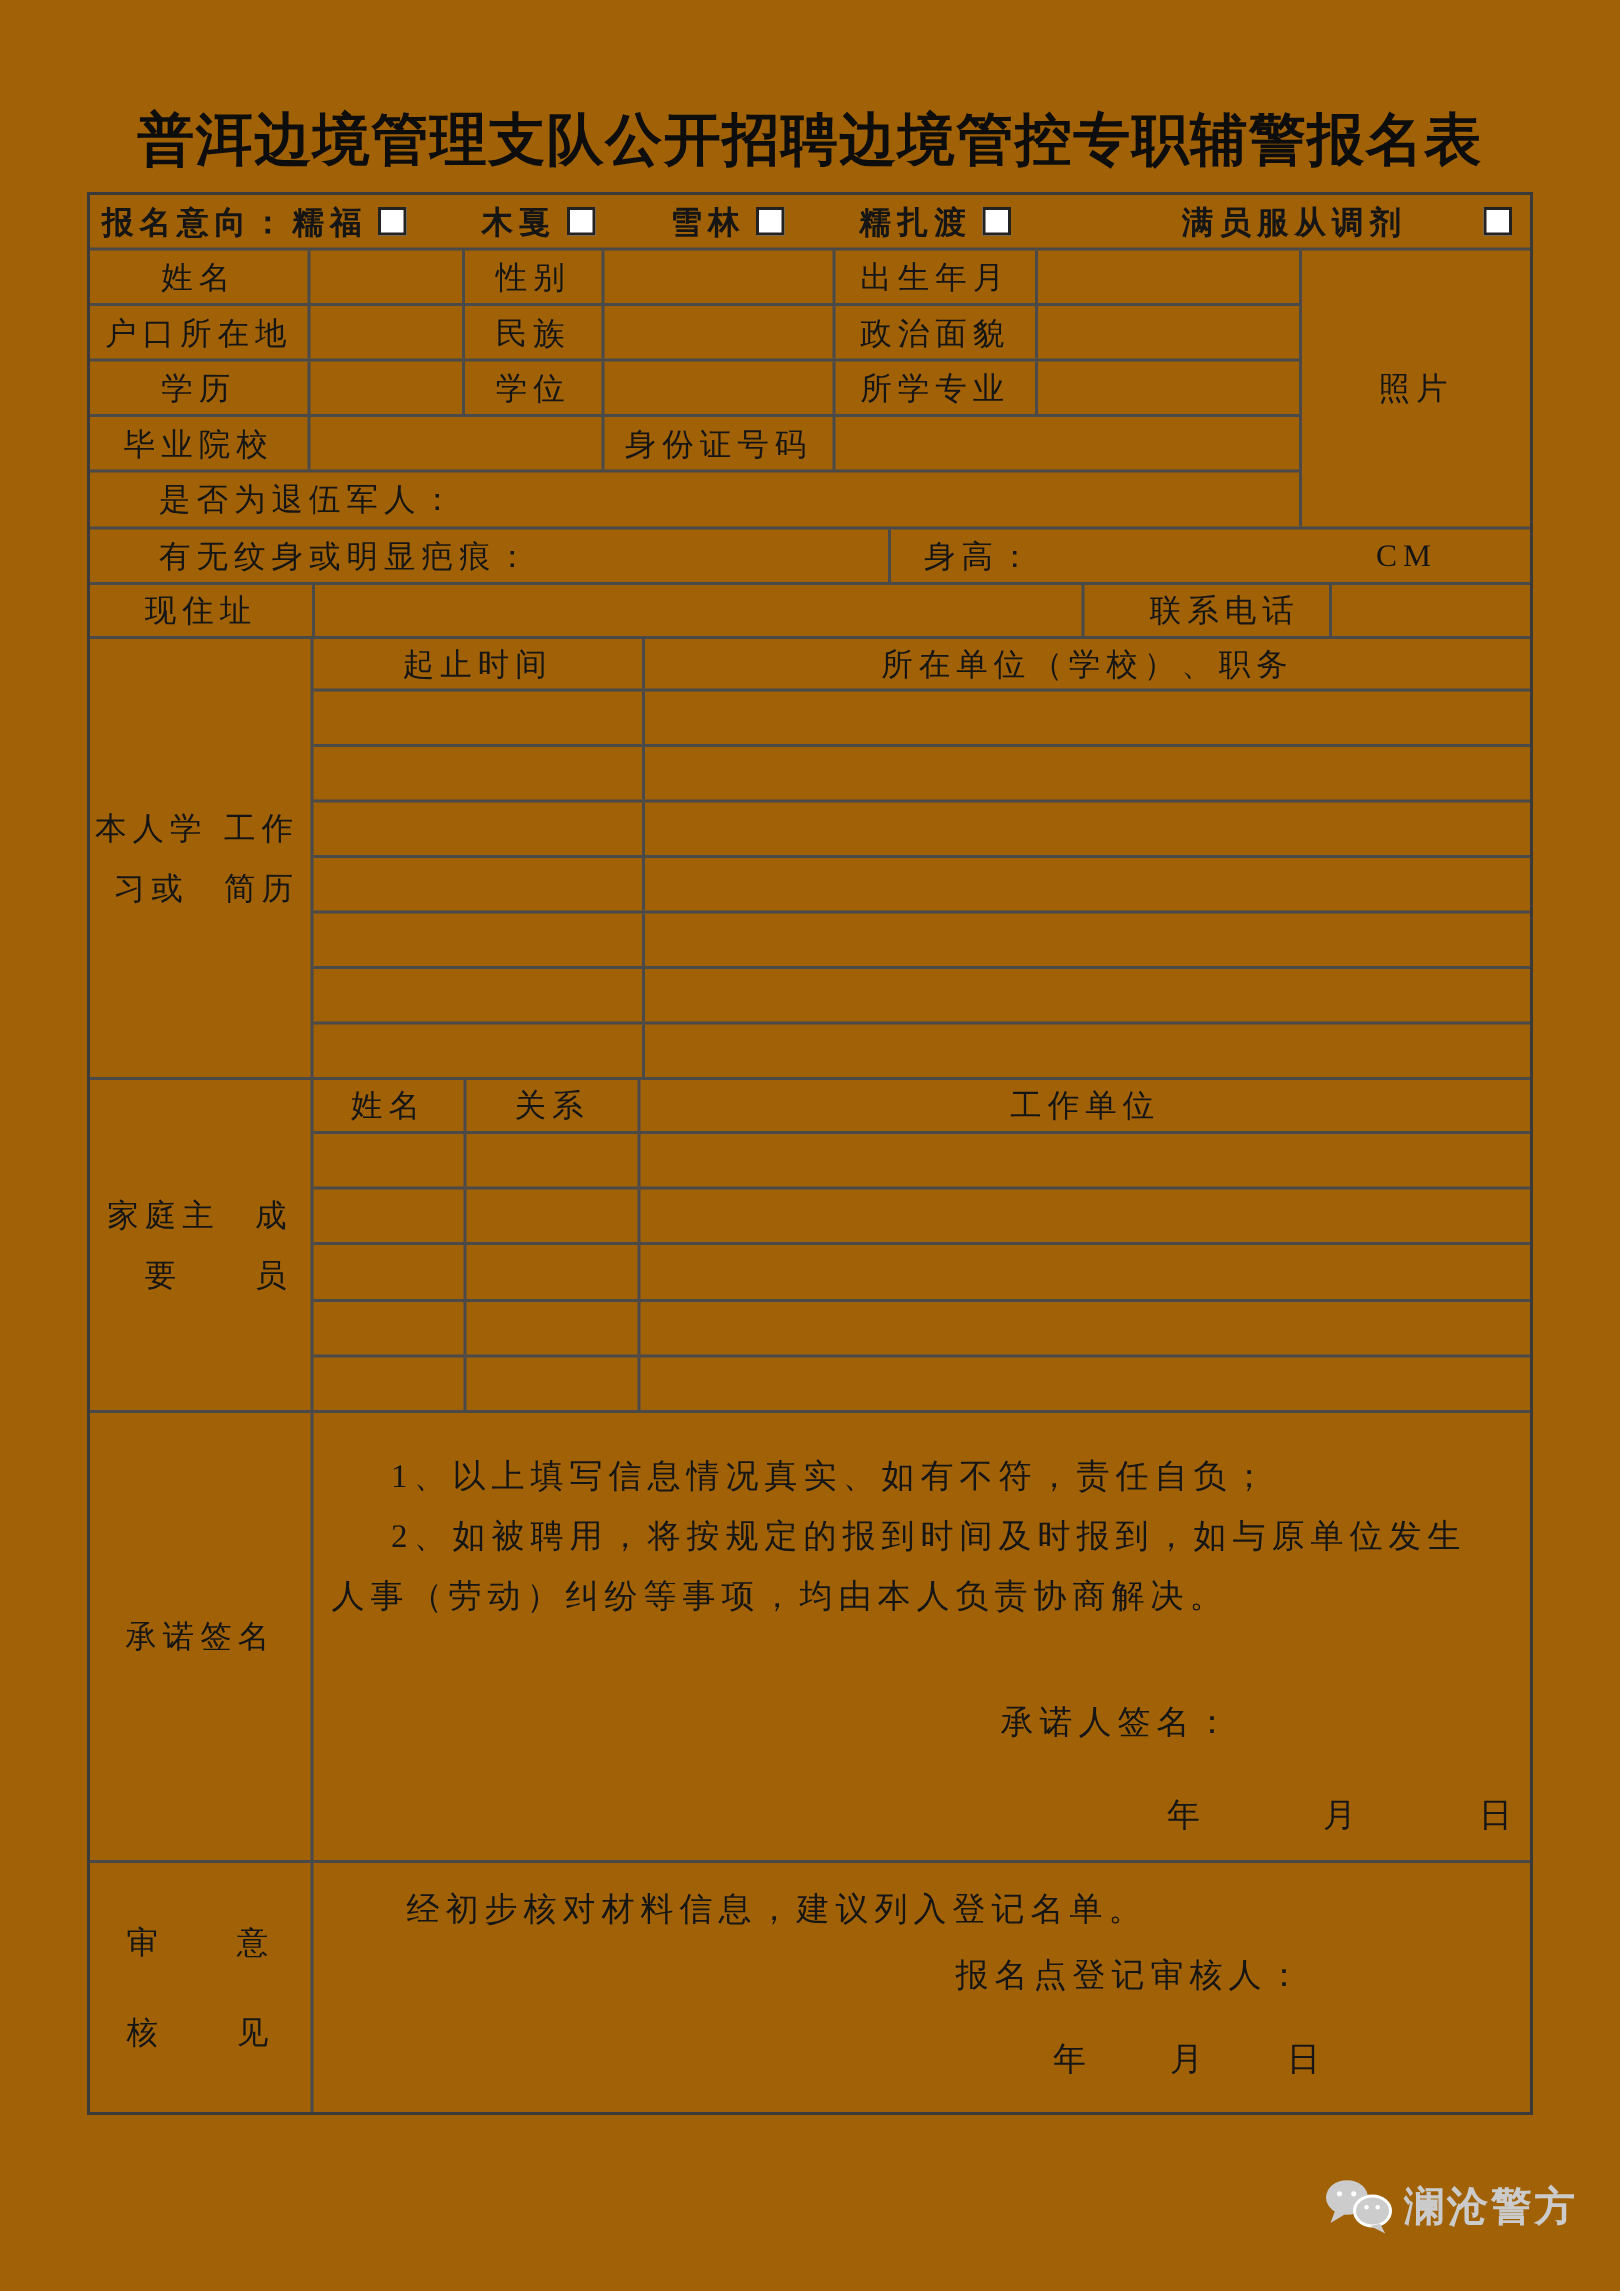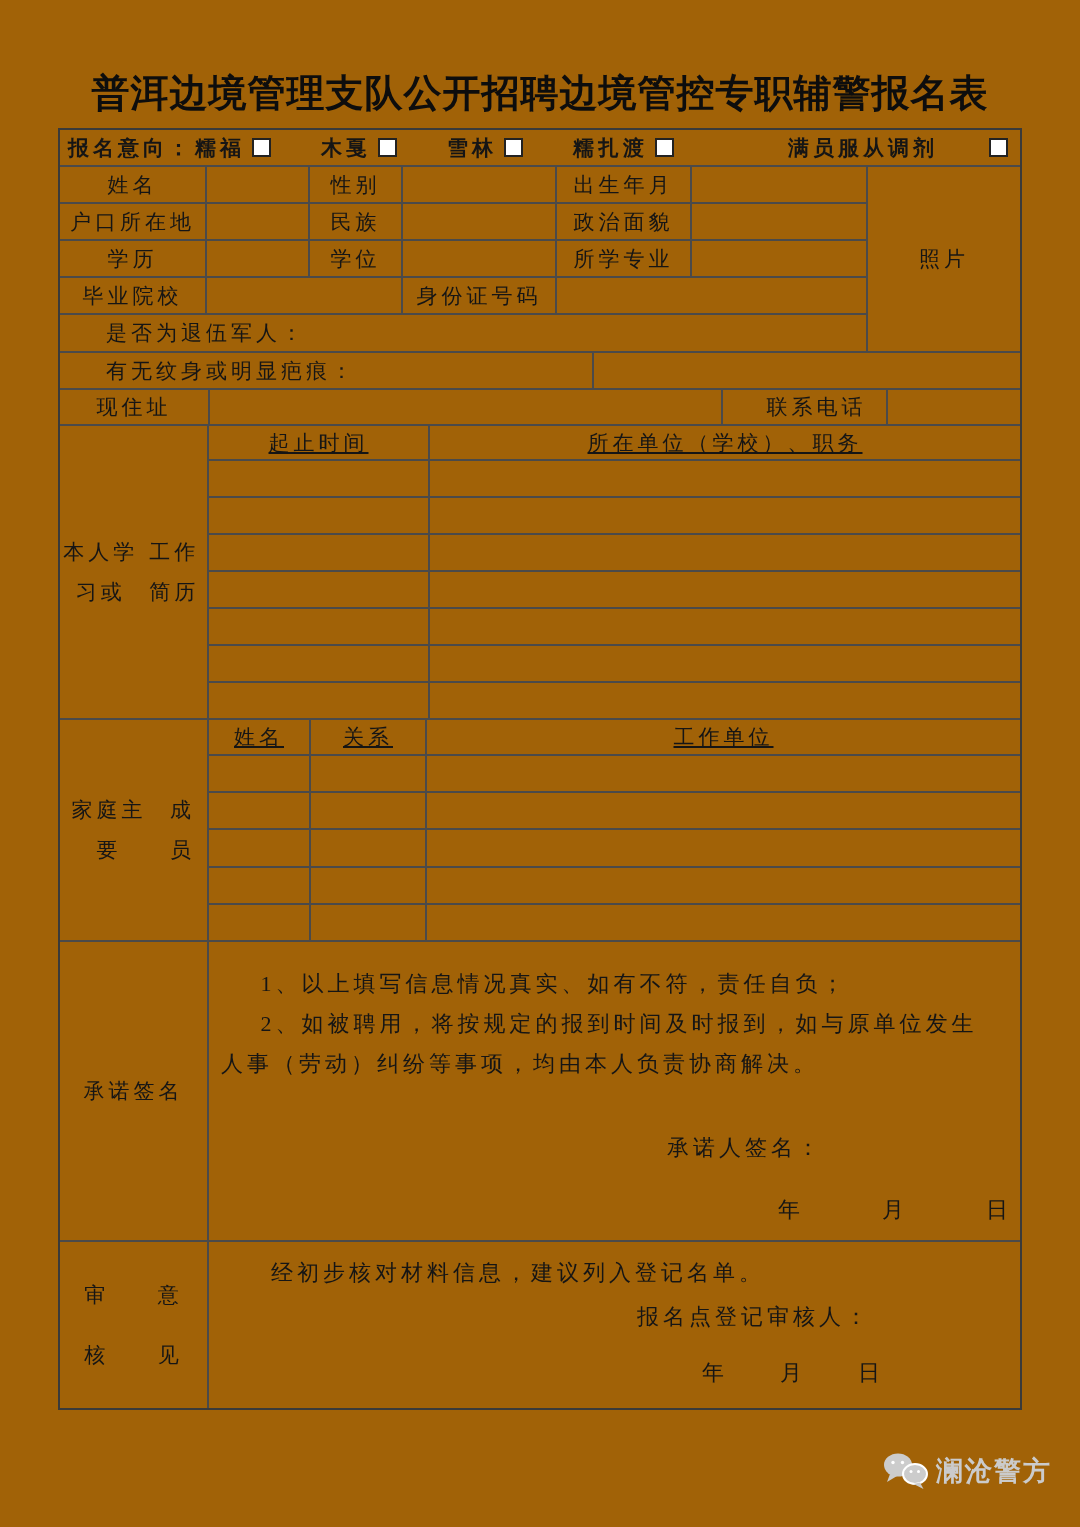--- a/index.html
+++ b/index.html
@@ -45,21 +45,21 @@
   
   .tattoo { height:37px; }
   .height-cell { flex:1; display:flex; align-items:center; justify-content:space-between; padding:0 62px 0 22px; }
   .addr { height:36px;gap:24px; }
   .w-addr1{width:150px}.w-addr2{width:489px}.w-addr3{width:141px}
 
   
   .history { height:294px; display:flex; }
   .family { height:222px; display:flex; }
   .side-label { width:149px; display:flex; flex-direction:row; align-items:center; justify-content:center; line-height:40px; text-align:center; }
-  .sub { flex:1; display:flex; flex-direction:column;text-decoration:underline; }
+  .sub { flex:1; display:flex; flex-direction:column; }
   .sub-header { display:flex; }
   .hist-header { height:35px; }
   .fam-header { height:36px; }
   .sub-row { flex:1; display:flex; }
   .sub-row:last-child .cell, .no-b { border-bottom:none; }
   .w-time{width:221px}.w-fname{width:102px}.w-frel{width:116px}
 
   
   .pledge { height:300px; display:flex; }
   .pledge-content { flex:1; position:relative; padding:22px 28px 0 12px; line-height:40px; font-size:22px; }
@@ -147,20 +147,24 @@
         </div>
         <div class="basic-row grow">
           <div class="cell left-pad grow1">是否为退伍军人：</div>
         </div>
       </div>
       <div class="photo-cell">照片</div>
     </div>
 
     <div class="row tattoo bline">
       <div class="cell left-pad rline" style="width:498px">有无纹身或明显疤痕：</div>
+      <div class="height-cell">
+        <span>身高：</span>
+        <span>CM</span>
+      </div>
     </div>
 
     <div class="row addr bline">
       <div class="cell rline w-addr1">现住址</div>
       <div class="cell rline w-addr2"></div>
       <div class="cell rline w-addr3">联系电话</div>
       <div class="cell grow1"></div>
     </div>
 
     <div class="history bline">

